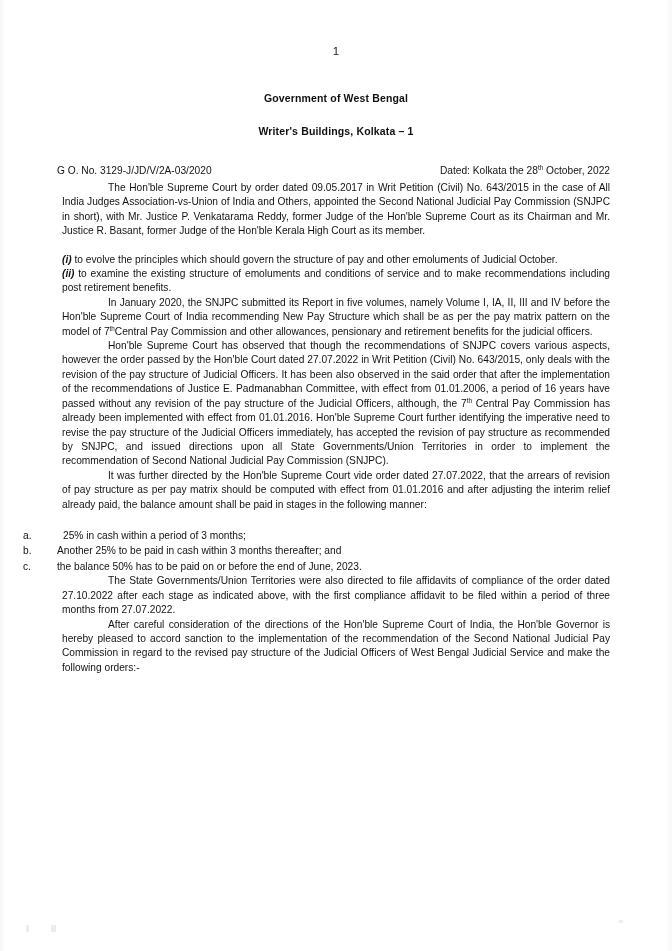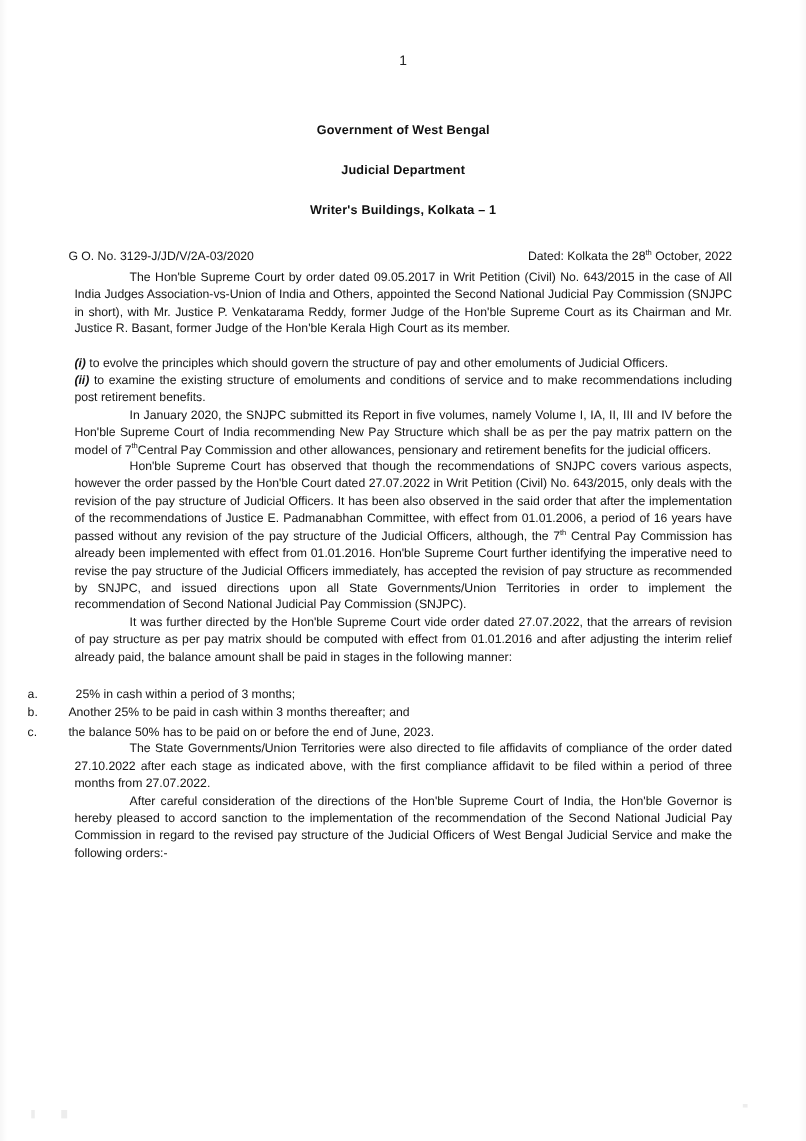--- a/index.html
+++ b/index.html
@@ -54,21 +54,21 @@
   .page-number {
     text-align: center;
     font-size: 11.5px;
     letter-spacing: 0.2px;
     margin-top: 45px;
     color: #222;
   }
 
   .letterhead {
     text-align: center;
-    margin-top: 46px;
+    margin-top: 35px;
   }
   .letterhead .lh-line {
     font-size: 10.5px;
     font-weight: bold;
     letter-spacing: 0.15px;
     margin-bottom: 21px;
     color: #101010;
   }
 
   .meta-row {
@@ -162,34 +162,33 @@
   <div class="scan-speck" style="left:26px; top:925px; width:3px; height:7px;"></div>
   <div class="scan-speck" style="left:51px; top:925px; width:5px; height:7px;"></div>
   <div class="scan-speck" style="left:619px; top:920px; width:4px; height:3px;"></div>
 
   <div class="content">
 
     <div class="page-number">1</div>
 
     <div class="letterhead">
       <div class="lh-line">Government of West Bengal</div>
-      <div class="lh-line">Judicial Department</div>
       <div class="lh-line">Writer's Buildings, Kolkata – 1</div>
     </div>
 
     <div class="meta-row">
       <span class="go-number">G O. No. 3129-J/JD/V/2A-03/2020</span>
       <span class="dated"><span>Dated: Kolkata the 28</span><sup>th</sup><span> October, 2022</span></span>
     </div>
 
     <p class="body-para indent gap-20">The Hon'ble Supreme Court by order dated 09.05.2017 in Writ Petition (Civil) No. 643/2015 in the case of All India Judges Association-vs-Union of India and Others, appointed the Second National Judicial Pay Commission (SNJPC in short), with Mr. Justice P. Venkatarama Reddy, former Judge of the Hon'ble Supreme Court as its Chairman and Mr. Justice R. Basant, former Judge of the Hon'ble Kerala High Court as its member.</p>
 
 
     <div class="terms-block">
-      <p><span class="term-marker">(i)</span><span> to evolve the principles which should govern the structure of pay and other emoluments of Judicial Officers.</span></p>
+      <p><span class="term-marker">(i)</span><span> to evolve the principles which should govern the structure of pay and other emoluments of Judicial October.</span></p>
       <p><span class="term-marker">(ii)</span><span> to examine the existing structure of emoluments and conditions of service and to make recommendations including post retirement benefits.</span></p>
     </div>
 
     <p class="body-para indent gap-18"><span>In January 2020, the SNJPC submitted its Report in five volumes, namely Volume I, IA, II, III and IV before the Hon'ble Supreme Court of India recommending New Pay Structure which shall be as per the pay matrix pattern on the model of 7</span><sup>th</sup><span>Central Pay Commission and other allowances, pensionary and retirement benefits for the judicial officers.</span></p>
 
     <p class="body-para indent gap-18"><span>Hon'ble Supreme Court has observed that though the recommendations of SNJPC covers various aspects, however the order passed by the Hon'ble Court dated 27.07.2022 in Writ Petition (Civil) No. 643/2015, only deals with the revision of the pay structure of Judicial Officers. It has been also observed in the said order that after the implementation of the recommendations of Justice E. Padmanabhan Committee, with effect from 01.01.2006, a period of 16 years have passed without any revision of the pay structure of the Judicial Officers, although, the 7</span><sup>th</sup><span> Central Pay Commission has already been implemented with effect from 01.01.2016. Hon'ble Supreme Court further identifying the imperative need to revise the pay structure of the Judicial Officers immediately, has accepted the revision of pay structure as recommended by SNJPC, and issued directions upon all State Governments/Union Territories in order to implement the recommendation of Second National Judicial Pay Commission (SNJPC).</span></p>
 
     <p class="body-para indent gap-18">It was further directed by the Hon'ble Supreme Court vide order dated 27.07.2022, that the arrears of revision of pay structure as per pay matrix should be computed with effect from 01.01.2016 and after adjusting the interim relief already paid, the balance amount shall be paid in stages in the following manner:</p>
 
     <div class="stage-list">

